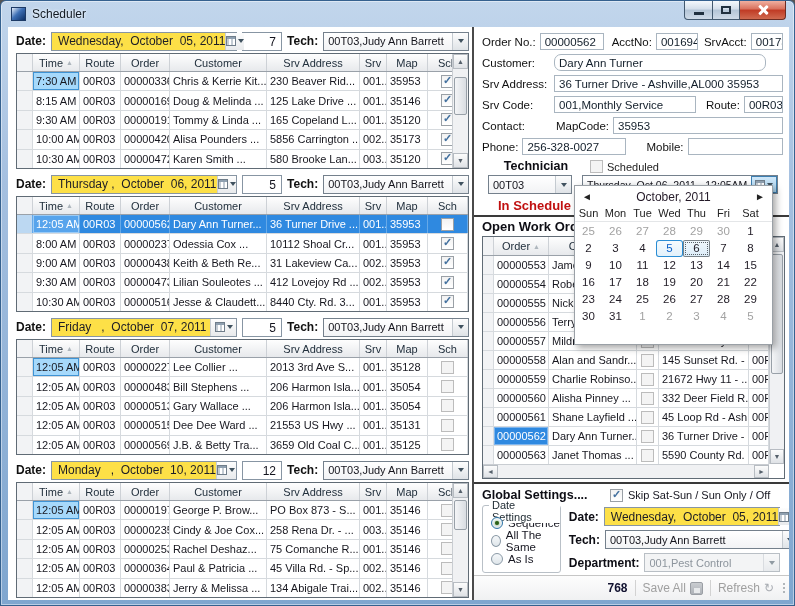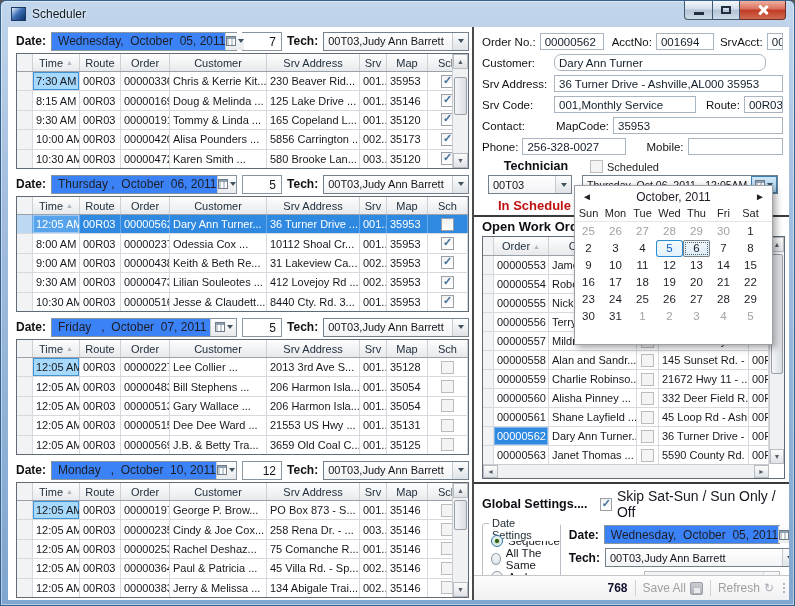--- a/index.html
+++ b/index.html
@@ -32,21 +32,21 @@
   
   .client { position:absolute; left:7px; top:26px; width:781px; height:573px; background:#fff; overflow:hidden; }
 
   .left-panel { position:absolute; left:0; top:0; width:464px; height:573px; background:#fff; }
   .right-panel { position:absolute; left:464px; top:0; width:317px; height:573px; background:#fff; border-left:2px solid #4a4a4a; }
 
   
   .sect { height:143px; padding-top:3px; }
   .date-row { display:flex; align-items:center; height:22px; padding:0 3px 0 8px; gap:5px; }
   .lbl-b { font-weight:bold; font-size:12px; color:#111; white-space:nowrap; }
-  .date-field { width:186px; height:19px; border:1px solid #8795a3; background:#3b82f6; display:flex; align-items:center; padding-left:6px; position:relative; }
+  .date-field { width:186px; height:19px; border:1px solid #8795a3; background:#fde047; display:flex; align-items:center; padding-left:6px; position:relative; }
   .dval { font-size:12px; color:#1d1d26; white-space:pre; flex:1; }
   .calbtn { width:26px; height:17px; display:flex; align-items:center; justify-content:center; gap:2px; background:linear-gradient(#fdfdfd,#e8eaec); border-left:1px solid #c9ced4; }
   .calbtn.active { background:linear-gradient(#cfe7f8,#a9d4f0); border:1px solid #3c7fb1; }
   .calic { width:10px; height:10px; border:1px solid #6f7d8a; background:
       linear-gradient(#8fa0b0 0 2px, transparent 2px),
       repeating-linear-gradient(90deg,#c4ccd4 0 2px,#fff 2px 4px); }
   .dd-arrow { width:0; height:0; border-left:3.5px solid transparent; border-right:3.5px solid transparent; border-top:4px solid #40525f; }
   .count-box { width:40px; height:19px; border:1px solid #8795a3; background:#fff; font-size:12px; color:#13131d; text-align:right; padding:2px 5px 0 0; }
   .combo { height:19px; border:1px solid #74808c; background:linear-gradient(#fff,#f2f3f5); display:flex; align-items:center; position:relative; }
   .combo .cval { flex:1; font-size:11px; color:#14141c; padding-left:4px; white-space:nowrap; overflow:hidden; }
@@ -115,21 +115,21 @@
   .c2-chk { width:22px; justify-content:center; }
   .c2-addr { width:90px; }
   .c2-route { flex:1; }
   .wgrid .g-head .c2-order { justify-content:center; }
   .ord-sel { background:#2f89e0; color:#fff; box-shadow:inset 0 0 0 1px #7fb6ee; }
   .wgrid .vscroll { width:15px; }
 
   .gs { padding:4px 6px 0 8px; }
   .gs-top { display:flex; align-items:center; }
   .gs-title { font-weight:bold; font-size:12.5px; color:#0d0d14; width:128px; }
-  .chk-row { display:flex; align-items:center; gap:5px; font-size:14px; color:#161620; }
+  .chk-row { display:flex; align-items:center; gap:5px; font-size:11px; color:#161620; }
   .gs-body { display:flex; margin-top:3px; gap:8px; }
   .groupbox { width:116px; height:68px; border:1px solid #b9c0c7; border-radius:3px; position:relative; padding:8px 0 0 8px; }
   .gb-legend { position:absolute; top:-7px; left:6px; background:#fff; padding:0 3px; font-size:11px; color:#1c2830; }
   .radio-row { display:flex; align-items:center; gap:5px; font-size:11.5px; color:#161620; height:18px; }
   .radio { width:12px; height:12px; border-radius:50%; border:1px solid #8a99a6; background:linear-gradient(#f4f7f9,#dfe6ea); position:relative; }
   .radio.sel { border-color:#2f76a8; }
   .radio.sel::after { content:""; position:absolute; left:3px; top:3px; width:4px; height:4px; border-radius:50%; background:#2c5e18; box-shadow:0 0 2px #56a32c; }
   .gs-right { flex:1; }
   .gs-row { display:flex; align-items:center; height:23px; gap:5px; }
   .gs-lbl { font-weight:bold; font-size:12px; color:#0d0d14; white-space:nowrap; }
@@ -679,21 +679,21 @@
       </div>
     </div>
 
     <div class="right-panel">
 
       <div class="det">
         <div class="det-row">
           <span class="det-lbl">Order No.:</span>
           <span class="f-box" style="width:64px;">00000562</span>
           <span class="det-lbl" style="margin-left:4px;">AcctNo:</span>
-          <span class="f-box" style="width:58px;">001694</span>
+          <span class="f-box" style="width:42px;">001694</span>
           <span class="det-lbl" style="margin-left:2px;">SrvAcct:</span>
           <span class="f-box" style="flex:1;">001739</span>
         </div>
         <div class="det-row">
           <span class="det-lbl" style="width:68px;">Customer:</span>
           <span class="f-box" style="width:212px;border-radius:7px;">Dary Ann Turner</span>
         </div>
         <div class="det-row">
           <span class="det-lbl" style="width:68px;">Srv Address:</span>
           <span class="f-box" style="flex:1;">36 Turner Drive - Ashville,AL000 35953</span>

